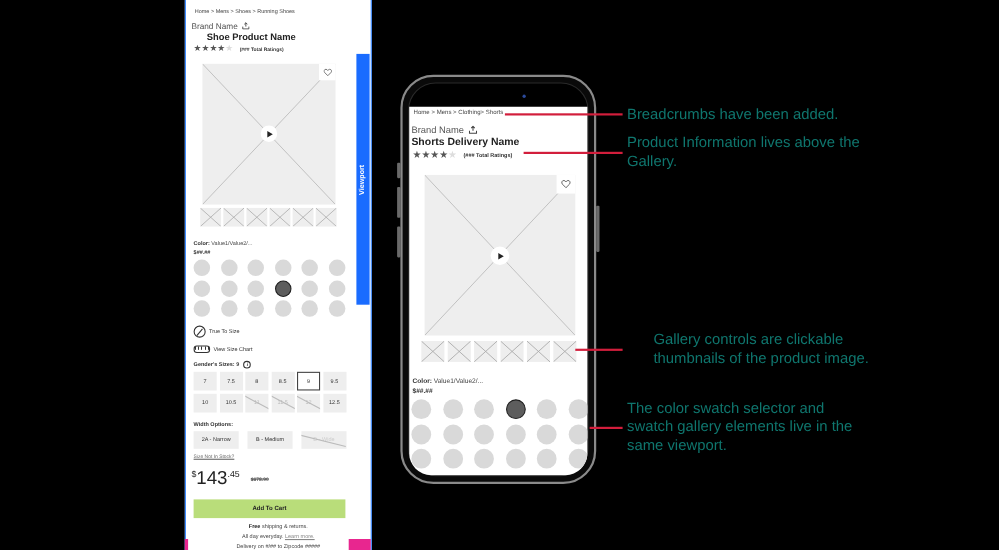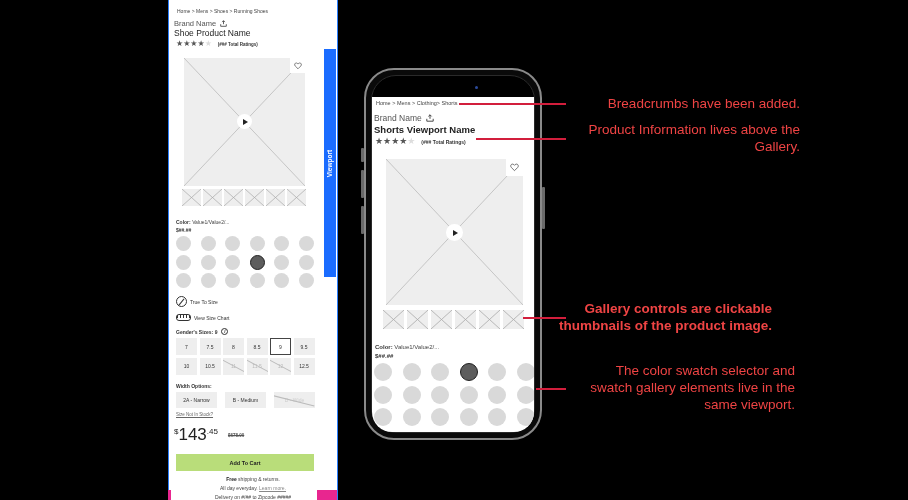--- a/index.html
+++ b/index.html
@@ -7,21 +7,21 @@
   body { position: relative; font-family: "Liberation Sans", "DejaVu Sans", sans-serif; }
 
   
   .page-panel {
     position: absolute; left: 168px; top: 0; width: 170px; height: 500px;
     background: #fff; border-left: 1px solid #2a7fff; border-right: 1px solid #2a7fff;
     overflow: hidden;
   }
   .lp-crumb { position: absolute; left: 8px; top: 8px; font-size: 5px; color: #444; white-space: nowrap; }
   .lp-brand { position: absolute; left: 5px; top: 19px; font-size: 7.5px; color: #555; display: flex; align-items: center; gap: 4px; }
-  .lp-title { position: absolute; left: 5px; top: 28px; font-size: 8.5px; font-weight: normal; color: #222; }
+  .lp-title { position: absolute; left: 19px; top: 28px; font-size: 8.5px; font-weight: bold; color: #222; }
   .lp-rating { position: absolute; left: 7px; top: 40px; display: flex; align-items: center; gap: 6px; }
   .stars { font-size: 8px; letter-spacing: 0px; color: #555; line-height: 1; }
   .stars .off { color: #ddd; }
   .lp-rating .rt { font-size: 4.5px; font-weight: bold; color: #333; }
 
   .placeholder-img { position: absolute; background: #eee; overflow: hidden; }
   .placeholder-img svg { position: absolute; left: 0; top: 0; width: 100%; height: 100%; }
   .heart-box { position: absolute; background: #fff; display: flex; align-items: center; justify-content: center; }
   .play-btn { position: absolute; border-radius: 50%; background: #fff; display: flex; align-items: center; justify-content: center; }
   .play-btn::after { content: ""; display: block; border-left: 5px solid #222; border-top: 3px solid transparent; border-bottom: 3px solid transparent; margin-left: 1px; }
@@ -93,21 +93,21 @@
   }
   .ph-crumb { position: absolute; left: 4px; top: 3px; font-size: 5.5px; color: #444; white-space: nowrap; }
   .ph-brand { position: absolute; left: 2px; top: 16px; font-size: 8.5px; color: #555; display: flex; align-items: center; gap: 4px; }
   .ph-title { position: absolute; left: 2px; top: 27px; font-size: 9.5px; font-weight: bold; color: #222; }
   .ph-rating { position: absolute; left: 3px; top: 40px; display: flex; align-items: center; gap: 6px; }
   .ph-rating .stars { font-size: 9px; }
   .ph-rating .rt { font-size: 5px; font-weight: bold; color: #333; }
 
   
   .ann-line { position: absolute; height: 1.5px; background: #d21e3c; }
-  .ann-text { position: absolute; color: #ef4444; font-size: 13.5px; line-height: 17px; font-family: "Liberation Sans", sans-serif; text-align: right; }
+  .ann-text { position: absolute; color: #0f766e; font-size: 13.5px; line-height: 17px; font-family: "Liberation Sans", sans-serif; }
 </style>
 </head>
 <body>
 
 <div class="page-panel">
   <div class="lp-crumb">Home &gt; Mens &gt; Shoes &gt; Running Shoes</div>
   <div class="lp-brand">
     <span>Brand Name</span>
     <svg width="7" height="7" viewBox="0 0 10 10">
         <path d="M5 1v5M3 3l2-2 2 2M1 6v3h8V6" fill="none" stroke="#444" stroke-width="1.2"></path>
@@ -253,21 +253,21 @@
 </div>
 
 <div class="screen">
   <div class="ph-crumb">Home &gt; Mens &gt; Clothing&gt; Shorts</div>
   <div class="ph-brand">
     <span>Brand Name</span>
     <svg width="8" height="8" viewBox="0 0 10 10">
         <path d="M5 1v5M3 3l2-2 2 2M1 6v3h8V6" fill="none" stroke="#444" stroke-width="1.2"></path>
       </svg>
   </div>
-  <div class="ph-title">Shorts Viewport Name</div>
+  <div class="ph-title">Shorts Delivery Name</div>
   <div class="ph-rating">
     <span class="stars">★★★★<span class="off">★</span></span>
     <span class="rt">(### Total Ratings)</span>
   </div>
 
   <div class="placeholder-img" style="left:14px;top:62px;width:137px;height:146px;">
     <svg viewBox="0 0 100 100" preserveAspectRatio="none">
         <line x1="0" y1="0" x2="100" y2="100" stroke="#aaa" stroke-width="0.6" vector-effect="non-scaling-stroke"></line>
         <line x1="100" y1="0" x2="0" y2="100" stroke="#aaa" stroke-width="0.6" vector-effect="non-scaling-stroke"></line>
       </svg>
@@ -336,16 +336,16 @@
     </div>
 </div>
 
 <div class="ann-line" style="left:459px;top:103px;width:107px;"></div>
 <div class="ann-text" style="left:570px;top:95px;width:230px;">Breadcrumbs have been added.</div>
 
 <div class="ann-line" style="left:476px;top:138px;width:90px;"></div>
 <div class="ann-text" style="left:570px;top:121px;width:230px;">Product Information lives above the Gallery.</div>
 
 <div class="ann-line" style="left:523px;top:317px;width:43px;"></div>
-<div class="ann-text" style="left:552px;top:300px;width:220px;font-weight:bold;">Gallery controls are clickable thumbnails of the product image.</div>
+<div class="ann-text" style="left:594px;top:300px;width:220px;">Gallery controls are clickable thumbnails of the product image.</div>
 
 <div class="ann-line" style="left:536px;top:388px;width:30px;"></div>
 <div class="ann-text" style="left:570px;top:362px;width:225px;">The color swatch selector and swatch gallery elements live in the same viewport.</div>
 
 </body></html>

